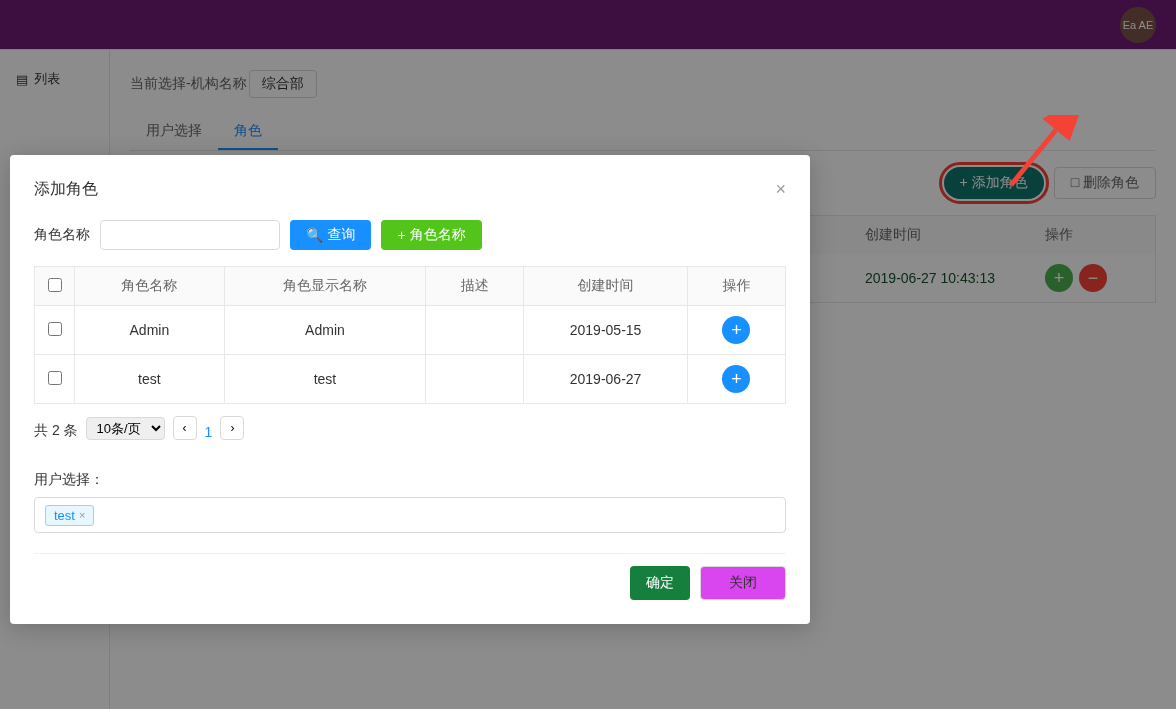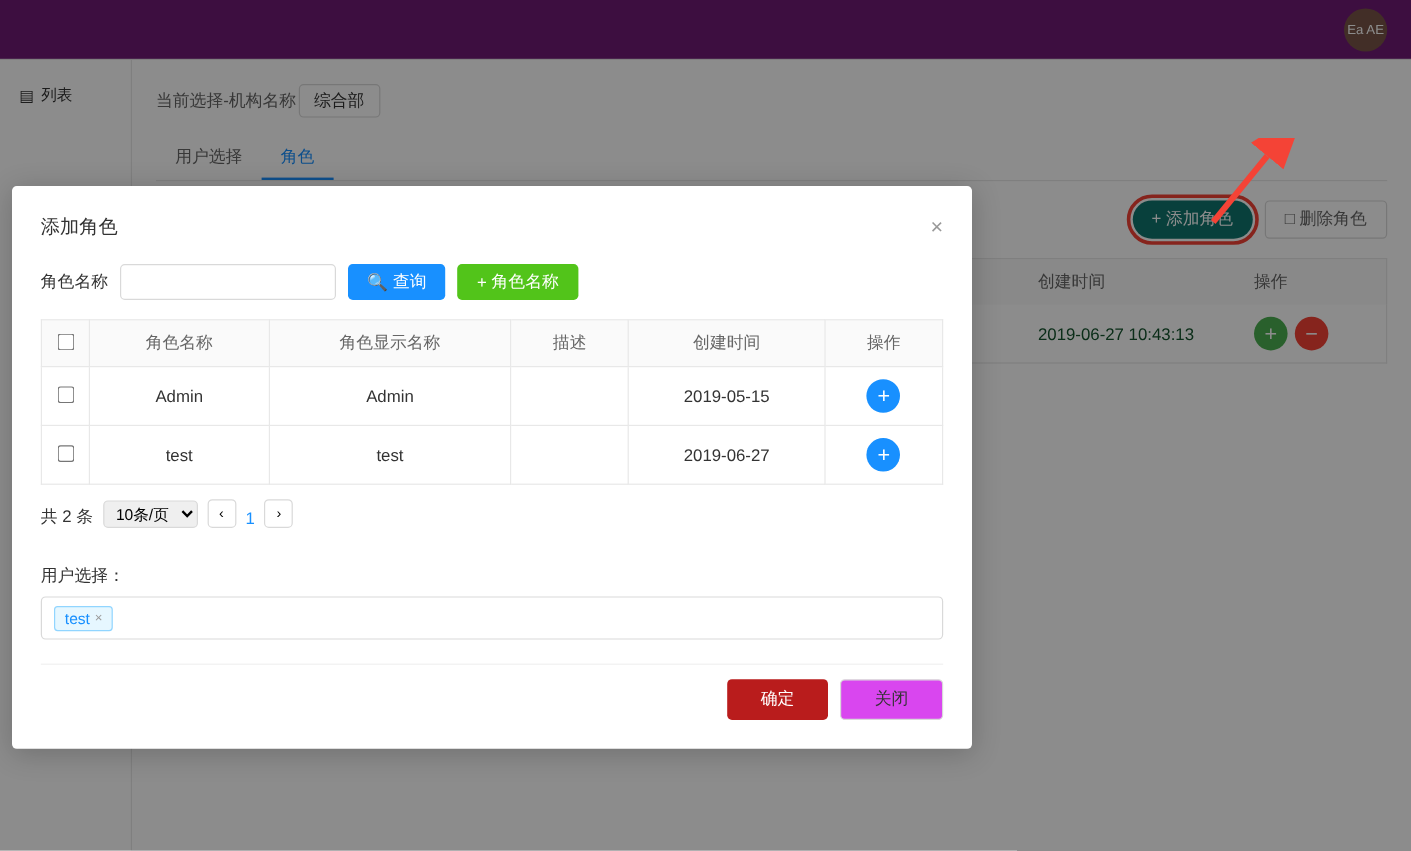--- a/index.html
+++ b/index.html
@@ -410,24 +410,24 @@
 
     .modal-footer {
       display: flex;
       justify-content: flex-end;
       gap: 10px;
       padding-top: 12px;
       border-top: 1px solid #f0f0f0;
     }
 
     .btn-confirm {
-      background: #b91c1c;
+      background: #15803d;
       color: #fff;
       border: none;
-      padding: 7px 28px;
+      padding: 7px 16px;
       border-radius: 4px;
       cursor: pointer;
       font-size: 14px;
     }
 
     .btn-close {
       background: #d946ef;
       color: #333;
       border: 1px solid #d9d9d9;
       padding: 7px 28px;

